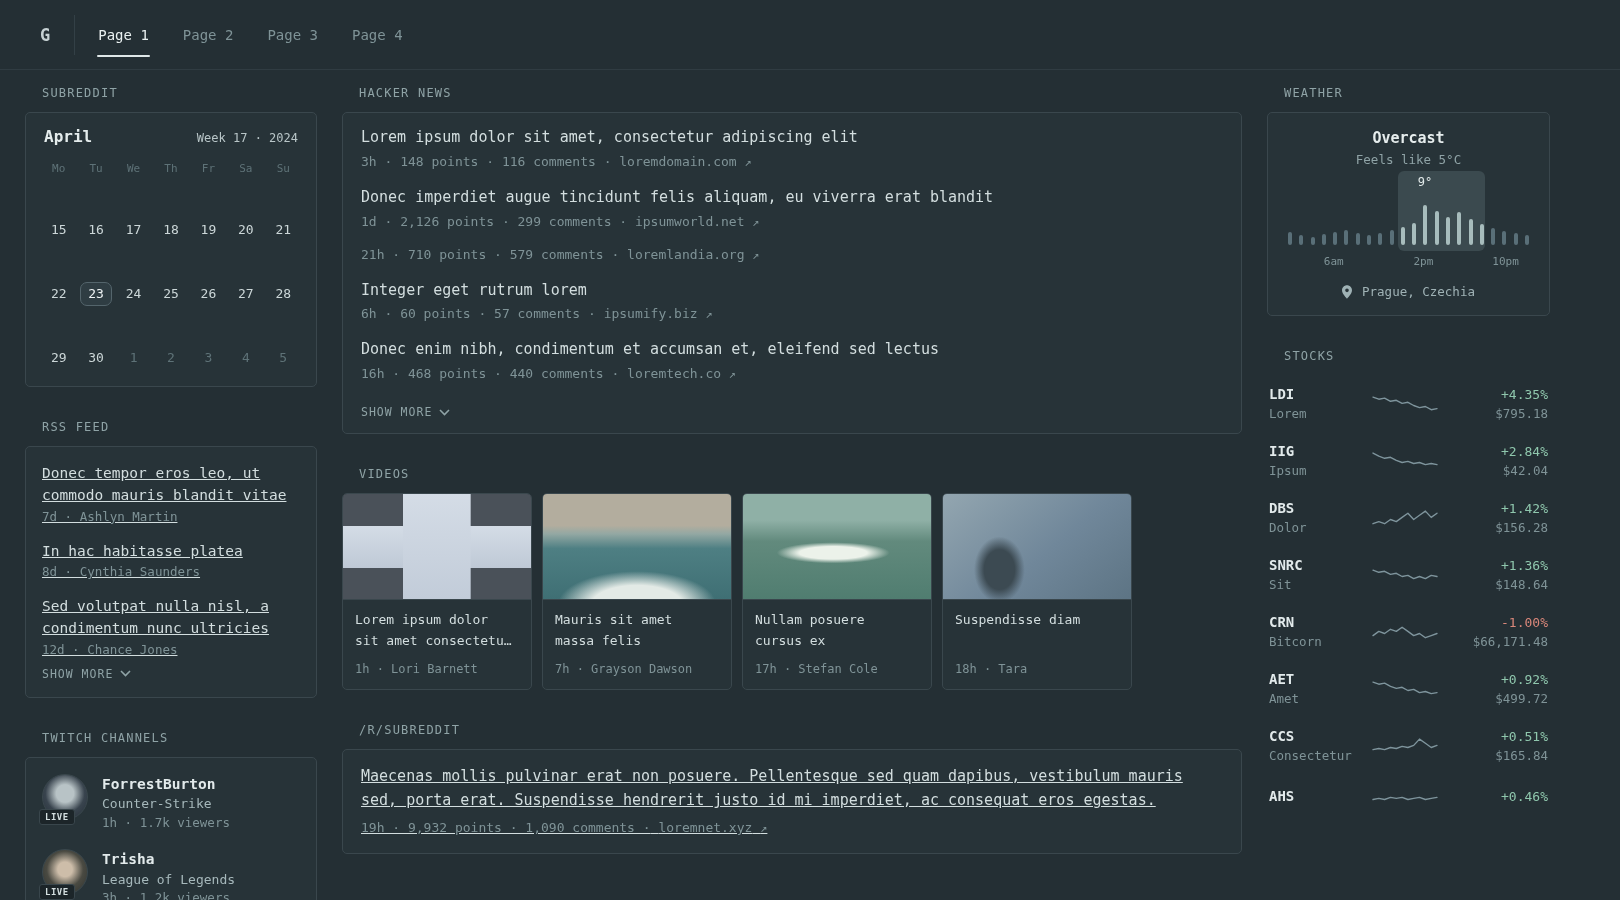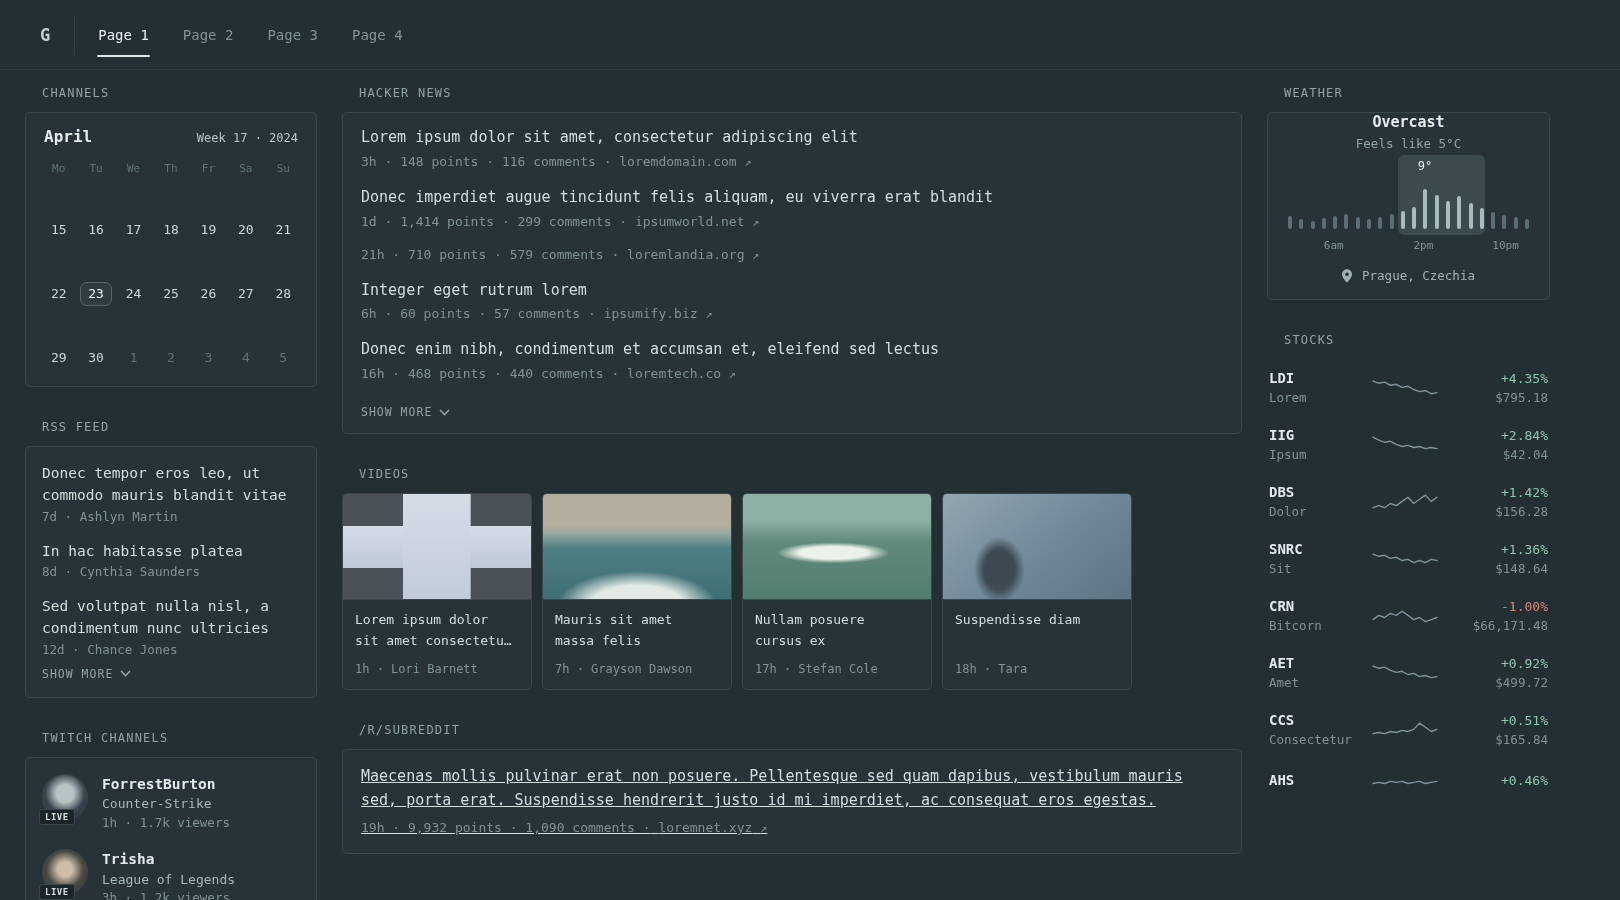--- a/index.html
+++ b/index.html
@@ -45,21 +45,21 @@
   .cal-week{font-size:12px;color:#b9c6c8;}
   .cal-grid{display:grid;grid-template-columns:repeat(7,1fr);}
   .cal-dows{margin-bottom:12px;}
   .cal-dow{text-align:center;font-size:11px;color:var(--dim);}
   .cal-days{row-gap:9px;}
   .cal-day{justify-self:center;width:32px;line-height:22px;text-align:center;font-size:13px;color:#ccd7d8;border:1px solid transparent;border-radius:7px;margin-top:31px;}
   .cal-day.current{border-color:#54656c;background:#2f3d43;color:#eef3f4;}
   .cal-day.muted{color:var(--dim);}
 
   
-  .feed-item{margin-bottom:17px;}
+  .feed-item{margin-bottom:17px;text-decoration:underline;}
   .feed-item:last-of-type{margin-bottom:4px;}
   .feed-title{font-size:14.5px;line-height:1.5;color:var(--text);margin-bottom:2px;}
   .feed-meta{font-size:12.5px;color:var(--muted);}
 
   
   .tw-list{padding:16px 16px 10px;}
   .tw-row{display:flex;gap:14px;margin-bottom:17px;align-items:flex-start;}
   .av-wrap{position:relative;width:46px;height:46px;flex:none;}
   .avatar{width:46px;height:46px;border-radius:50%;border:1px solid var(--border);}
   .tw-row:nth-of-type(1) .avatar{background:radial-gradient(circle at 50% 42%, #b8c3c6 0 26%, #39444e 58%, #232c35);}
@@ -84,21 +84,21 @@
   .thumb.cross{background-color:#4a5159;background-image:linear-gradient(#d4dce6,#c2ccd9),linear-gradient(#d4dce6,#bfc9d6);background-size:36% 100%,100% 40%;background-position:center,center;background-repeat:no-repeat;}
   .thumb.camera{background:radial-gradient(circle at 52% 48%, #d3ccc0 0 14%, rgba(0,0,0,0) 42%),linear-gradient(115deg,#6d645a,#433e3b 45%,#89806f 75%,#55504a);}
   .thumb.sea{background:radial-gradient(ellipse 60% 45% at 50% 105%, #e3eae6 0 40%, rgba(0,0,0,0) 70%),linear-gradient(#b3ad9e 0 30%,#93a8a3 38%,#4e7f83 52%,#3f6f74);}
   .thumb.canoe{background:radial-gradient(ellipse 30% 10% at 48% 56%, #ecf2ea 0 60%, rgba(0,0,0,0) 100%),linear-gradient(#8fb0a6 0 25%,#628a7d 45%,#507d70);}
   .thumb.fog{background:radial-gradient(ellipse 18% 42% at 30% 72%, #3c4a52 0 45%, rgba(0,0,0,0) 75%),linear-gradient(140deg,#93a6b0,#70879a 55%,#5d7484);}
   .video-body{padding:10px 12px 13px;}
   .video-title{font-size:13px;line-height:1.6;color:var(--text);min-height:42px;margin-bottom:10px;}
   .video-meta{font-size:12px;color:var(--muted);}
 
   
-  .weather-card{padding:0 16px 16px;text-align:center;}
+  .weather-card{padding:16px 16px 16px;text-align:center;}
   .w-cond{font-size:15px;font-weight:600;color:#e6eded;}
   .w-feels{font-size:12.5px;color:var(--sec);margin-top:5px;}
   .w-chart{position:relative;margin:32px 4px 0;height:46px;display:flex;align-items:flex-end;justify-content:space-between;}
   .w-hl{position:absolute;top:-28px;bottom:-6px;background:#3b4a4f;border-radius:6px;z-index:0;}
   .wbar{position:relative;z-index:1;width:4px;border-radius:2px;background:#596f78;}
   .wbar.hl{background:#a7bcbc;}
   .w-temp{position:absolute;top:-24px;transform:translateX(-50%);z-index:2;font-size:12px;color:#e3ebeb;}
   .w-times{position:relative;height:15px;margin-top:10px;}
   .w-times span{position:absolute;transform:translateX(-50%);font-size:11px;color:var(--muted);}
   .w-times .t0{left:20%;} .w-times .t1{left:56%;} .w-times .t2{left:89%;}
@@ -131,21 +131,21 @@
       <a class="tab">Page 3</a>
       <a class="tab">Page 4</a>
     </nav>
 </header>
 
 <main class="grid">
 
   <div>
 
     <section>
-      <h2 class="sec-title">CHANNELS</h2>
+      <h2 class="sec-title">SUBREDDIT</h2>
       <div class="card cal-card">
         <div class="cal-head">
           <div class="cal-month">April</div>
           <div class="cal-week">Week 17 · 2024</div>
         </div>
         <div class="cal-grid cal-dows">
 
         <div class="cal-dow">Mo</div>
             <div class="cal-dow">Tu</div>
             <div class="cal-dow">We</div>
@@ -261,21 +261,21 @@
               <div class="hn-title">Lorem ipsum dolor sit amet, consectetur adipiscing elit</div>
               <div class="hn-meta">
                 <span>3h · 148 points · 116 comments ·</span>
                 <span>loremdomain.com</span>
                 <span class="ext">↗</span>
               </div>
             </article>
             <article class="hn-item">
               <div class="hn-title">Donec imperdiet augue tincidunt felis aliquam, eu viverra erat blandit</div>
               <div class="hn-meta">
-                <span>1d · 1,414 points · 299 comments ·</span>
+                <span>1d · 2,126 points · 299 comments ·</span>
                 <span>ipsumworld.net</span>
                 <span class="ext">↗</span>
               </div>
             </article>
             <article class="hn-item">
               <div class="hn-meta">
                 <span>21h · 710 points · 579 comments ·</span>
                 <span>loremlandia.org</span>
                 <span class="ext">↗</span>
               </div>

